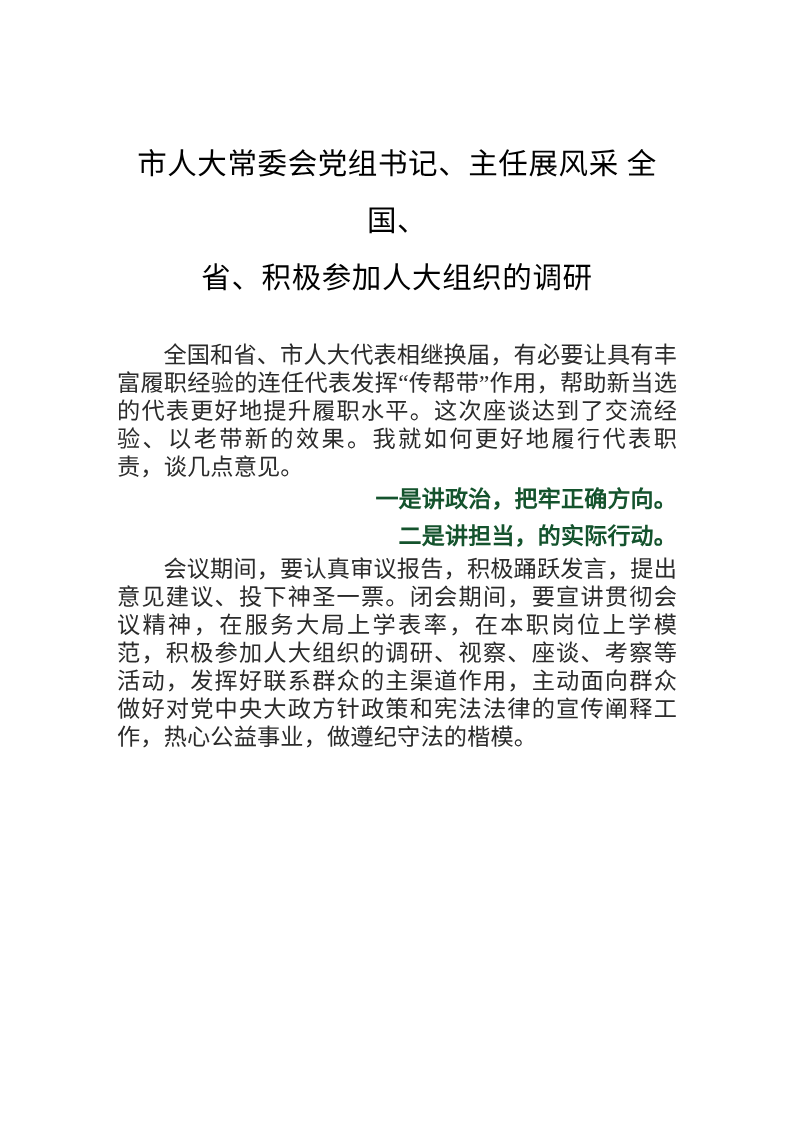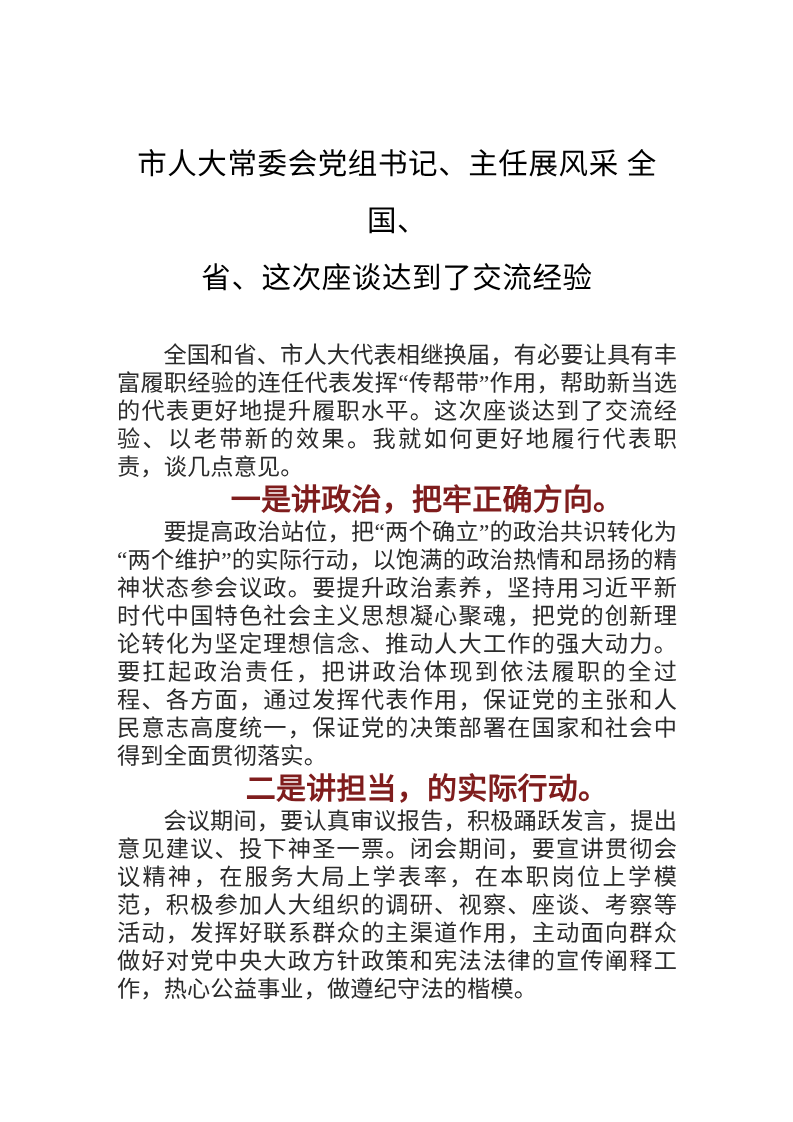--- a/index.html
+++ b/index.html
@@ -66,53 +66,52 @@
     text-justify: inter-ideograph;
     text-indent: 2em;
     letter-spacing: 0.15px;
     word-break: break-all;
   }
 
   
   .heading {
     margin: 0;
     font-family: "Liberation Sans", "DejaVu Sans", sans-serif;
-    font-size: 30px;
+    font-size: 23px;
     font-weight: 700;
     line-height: 37.2px;
-    color: #7f1d1d;
-    text-align: center;
+    color: #14532d;
+    text-align: right;
     text-indent: 2em;
     letter-spacing: 0.2px;
   }
 
   
   .kai {
     font-synthesis: none;
   }
 </style>
 </head>
 <body>
 
 <div class="page">
 
   <div class="doc-body">
 
     <h1 class="doc-title">
       <span>市人大常委会党组书记、主任展风采 全国、</span><br>
-      <span>省、这次座谈达到了交流经验</span>
+      <span>省、积极参加人大组织的调研</span>
     </h1>
 
     <div class="title-gap"></div>
 
     <p class="para kai">全国和省、市人大代表相继换届，有必要让具有丰富履职经验的连任代表发挥“传帮带”作用，帮助新当选的代表更好地提升履职水平。这次座谈达到了交流经验、以老带新的效果。我就如何更好地履行代表职责，谈几点意见。</p>
 
     <p class="heading">一是讲政治，把牢正确方向。</p>
 
-    <p class="para kai">要提高政治站位，把“两个确立”的政治共识转化为“两个维护”的实际行动，以饱满的政治热情和昂扬的精神状态参会议政。要提升政治素养，坚持用习近平新时代中国特色社会主义思想凝心聚魂，把党的创新理论转化为坚定理想信念、推动人大工作的强大动力。要扛起政治责任，把讲政治体现到依法履职的全过程、各方面，通过发挥代表作用，保证党的主张和人民意志高度统一，保证党的决策部署在国家和社会中得到全面贯彻落实。</p>
 
     <p class="heading">二是讲担当，的实际行动。</p>
 
     <p class="para kai">会议期间，要认真审议报告，积极踊跃发言，提出意见建议、投下神圣一票。闭会期间，要宣讲贯彻会议精神，在服务大局上学表率，在本职岗位上学模范，积极参加人大组织的调研、视察、座谈、考察等活动，发挥好联系群众的主渠道作用，主动面向群众做好对党中央大政方针政策和宪法法律的宣传阐释工作，热心公益事业，做遵纪守法的楷模。</p>
 
   </div>
 
 </div>
 
 </body></html>

